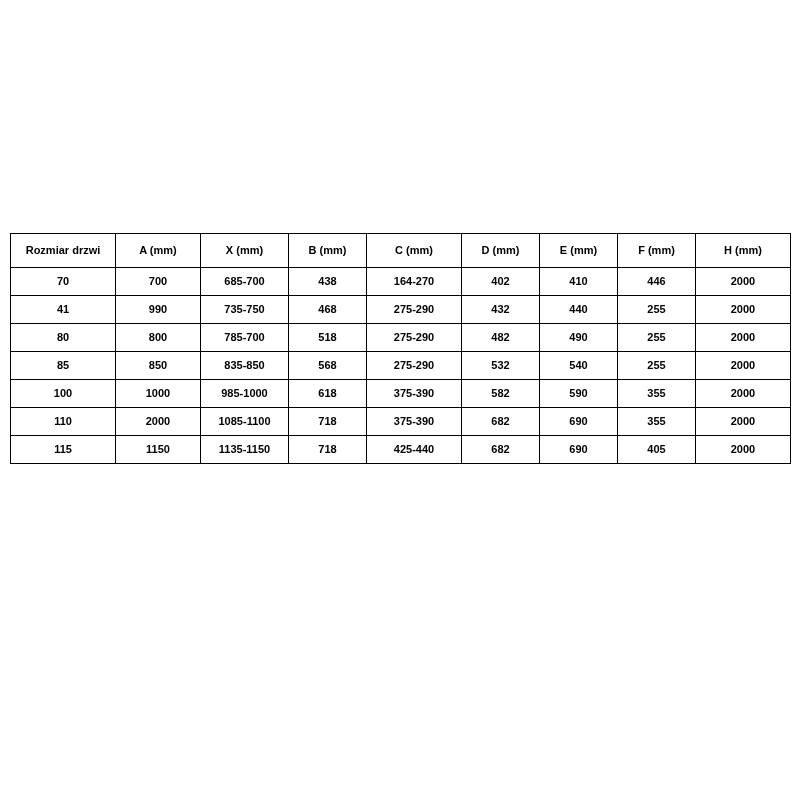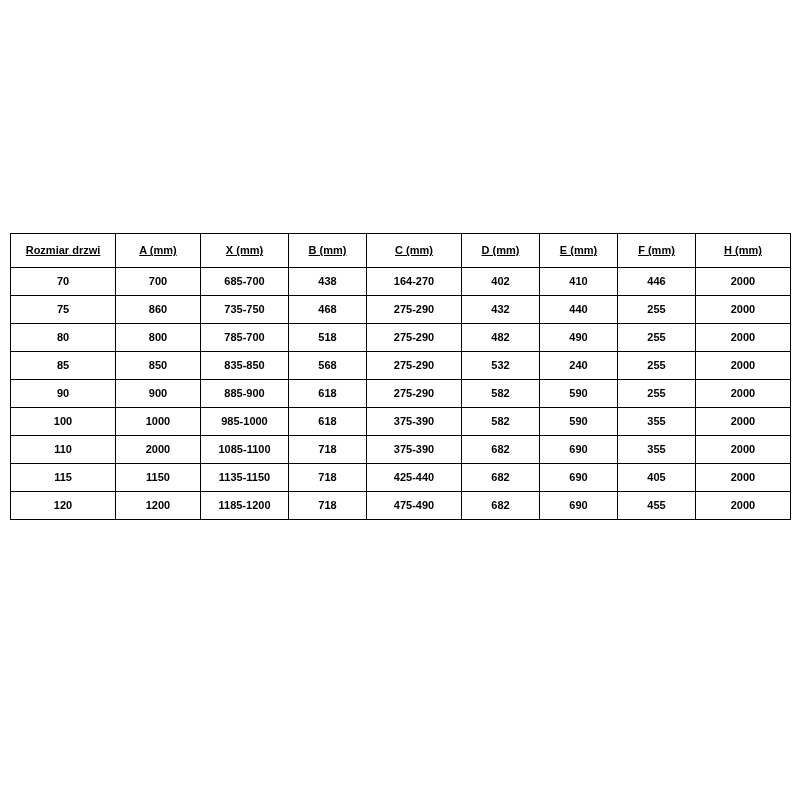--- a/index.html
+++ b/index.html
@@ -34,21 +34,20 @@
     font-size: 11px;
     font-weight: bold;
     color: #000000;
     height: 27px;
     padding: 0 2px;
     line-height: 1.1;
     white-space: nowrap;
   }
   table.size-table th {
     height: 33px;
-    text-decoration: underline;
   }
   
   col.c0 { width: 105px; }
   col.c1 { width: 85px; }
   col.c2 { width: 88px; }
   col.c3 { width: 78px; }
   col.c4 { width: 95px; }
   col.c5 { width: 78px; }
   col.c6 { width: 78px; }
   col.c7 { width: 78px; }
@@ -89,22 +88,22 @@
         <td>700</td>
         <td>685-700</td>
         <td>438</td>
         <td>164-270</td>
         <td>402</td>
         <td>410</td>
         <td>446</td>
         <td>2000</td>
       </tr>
       <tr>
-        <td>75</td>
-        <td>860</td>
+        <td>41</td>
+        <td>990</td>
         <td>735-750</td>
         <td>468</td>
         <td>275-290</td>
         <td>432</td>
         <td>440</td>
         <td>255</td>
         <td>2000</td>
       </tr>
       <tr>
         <td>80</td>
@@ -117,32 +116,21 @@
         <td>255</td>
         <td>2000</td>
       </tr>
       <tr>
         <td>85</td>
         <td>850</td>
         <td>835-850</td>
         <td>568</td>
         <td>275-290</td>
         <td>532</td>
-        <td>240</td>
-        <td>255</td>
-        <td>2000</td>
-      </tr>
-      <tr>
-        <td>90</td>
-        <td>900</td>
-        <td>885-900</td>
-        <td>618</td>
-        <td>275-290</td>
-        <td>582</td>
-        <td>590</td>
+        <td>540</td>
         <td>255</td>
         <td>2000</td>
       </tr>
       <tr>
         <td>100</td>
         <td>1000</td>
         <td>985-1000</td>
         <td>618</td>
         <td>375-390</td>
         <td>582</td>
@@ -165,26 +153,15 @@
         <td>115</td>
         <td>1150</td>
         <td>1135-1150</td>
         <td>718</td>
         <td>425-440</td>
         <td>682</td>
         <td>690</td>
         <td>405</td>
         <td>2000</td>
       </tr>
-      <tr>
-        <td>120</td>
-        <td>1200</td>
-        <td>1185-1200</td>
-        <td>718</td>
-        <td>475-490</td>
-        <td>682</td>
-        <td>690</td>
-        <td>455</td>
-        <td>2000</td>
-      </tr>
     </tbody>
   </table>
 </div>
 
 </body></html>

